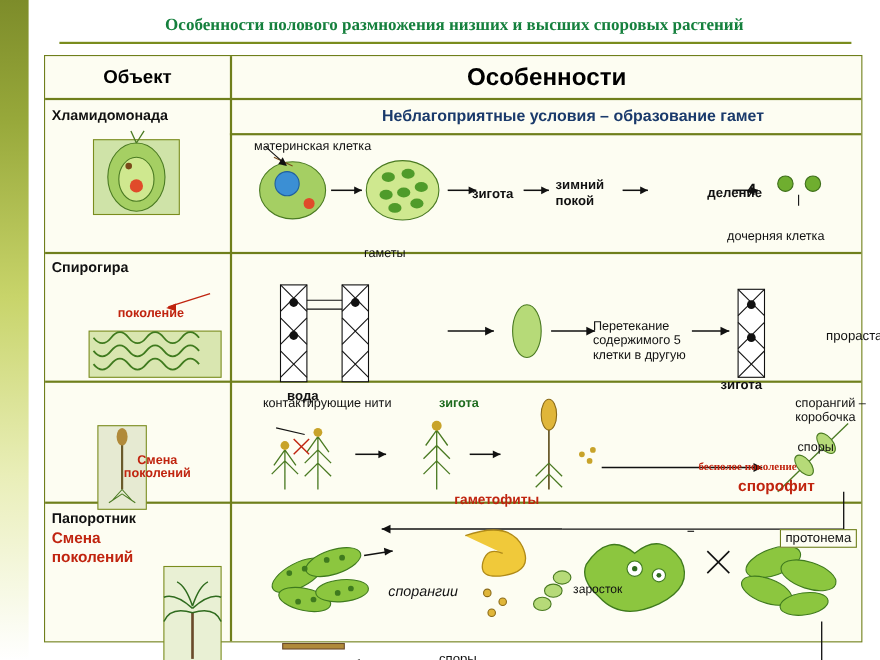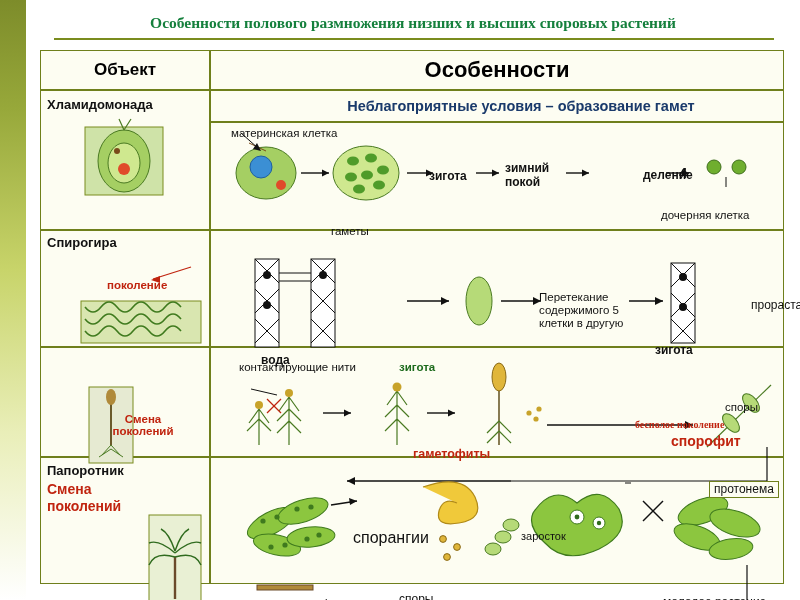--- a/index.html
+++ b/index.html
@@ -261,20 +261,21 @@
       <ellipse cx="540" cy="52" rx="6" ry="11" fill="#b6da78" stroke="#4a7a22" transform="rotate(-40 540 52)"></ellipse>
 
       <line x1="300" y1="130" x2="136" y2="130" stroke="#111" stroke-width="1.4"></line>
       <polygon points="136,130 144,126 144,134" fill="#111"></polygon>
       <line x1="300" y1="130" x2="556" y2="130" stroke="#111" stroke-width="1.2"></line>
       <line x1="556" y1="130" x2="556" y2="96" stroke="#111" stroke-width="1.2"></line>
     </svg>
 
     <div class="annot-b" style="left:220px;top:302px;">вода</div>
     <div class="annot-green" style="left:358px;top:310px;">зигота</div>
+    <div class="annot" style="left:682px;top:310px;width:76px;">спорангий – коробочка</div>
     <div class="annot" style="left:684px;top:350px;">споры</div>
     <div class="annot-red" style="left:594px;top:368px;font-size:10px;font-family:Liberation Serif, serif;">бесполое поколение</div>
     <div class="annot-red" style="left:630px;top:382px;font-size:14px;">спорофит</div>
     <div class="annot-red" style="left:372px;top:396px;font-size:12.5px;">гаметофиты</div>
     <div class="annot" style="left:840px;top:380px;"></div>
 
     <div class="rowname" style="top:412px;">Папоротник</div>
     <div class="rowname redlabel" style="top:430px;width:110px;line-height:17px;font-size:14px;">Смена поколений</div>
 
     <svg width="168" height="100" style="left:0;top:462px;">
@@ -335,21 +336,21 @@
       </g>
 
       <line x1="536" y1="142" x2="108" y2="142" stroke="#111" stroke-width="1.4"></line>
       <polygon points="108,142 116,138 116,146" fill="#111"></polygon>
       <line x1="536" y1="142" x2="536" y2="104" stroke="#111" stroke-width="1.2"></line>
 
       <line x1="414" y1="22" x2="420" y2="22" stroke="#111"></line>
     </svg>
 
     <div class="annot" style="left:480px;top:480px;width:20px;line-height:11px;font-size:11px;text-align:center;">заросток</div>
-    <div class="annot" style="left:312px;top:480px;font-size:16px;">спорангии</div>
+    <div class="annot" style="left:312px;top:480px;font-size:13px;font-style:italic;">спорангии</div>
     <div class="annot" style="left:358px;top:542px;font-size:12px;">споры</div>
 
     <div class="annot" style="left:622px;top:545px;font-size:12px;">молодое растение</div>
 
     <div class="annot" style="left:668px;top:430px;font-size:12px;border:1px solid #6f7f1c;padding:1px 4px;background:#fdfdf2;">протонема</div>
 
   </div>
 </div>
 
 </body></html>

